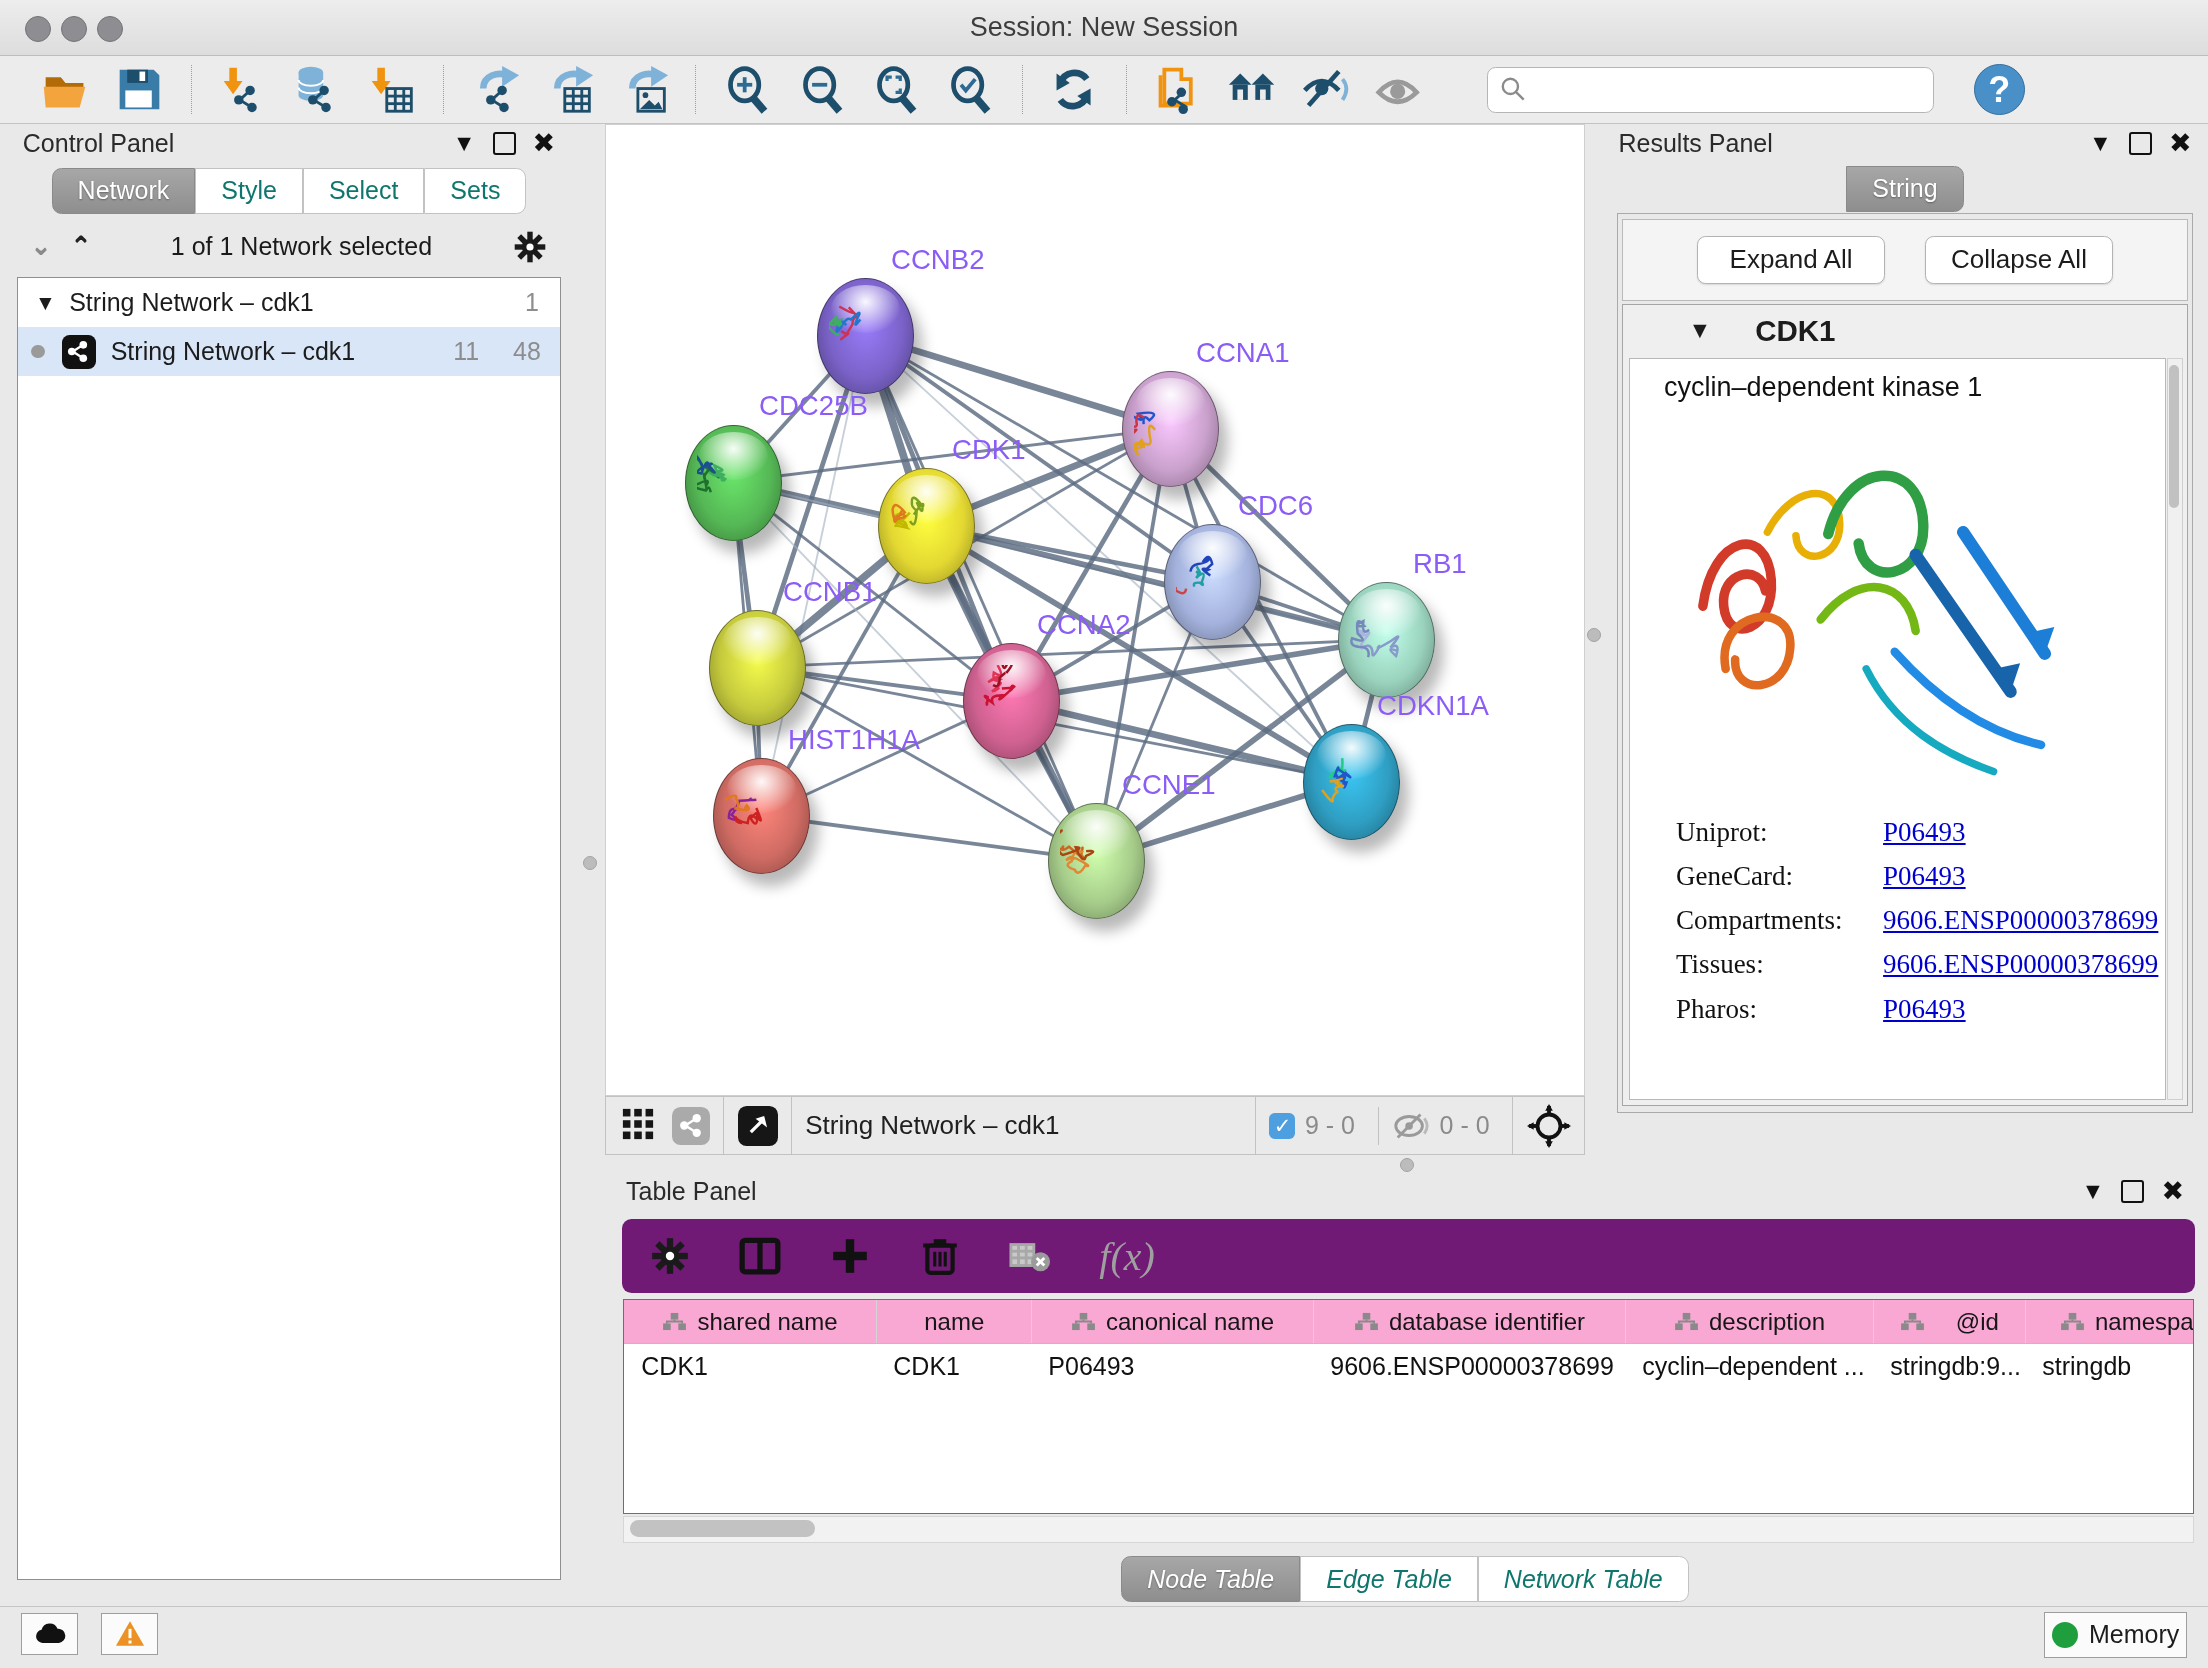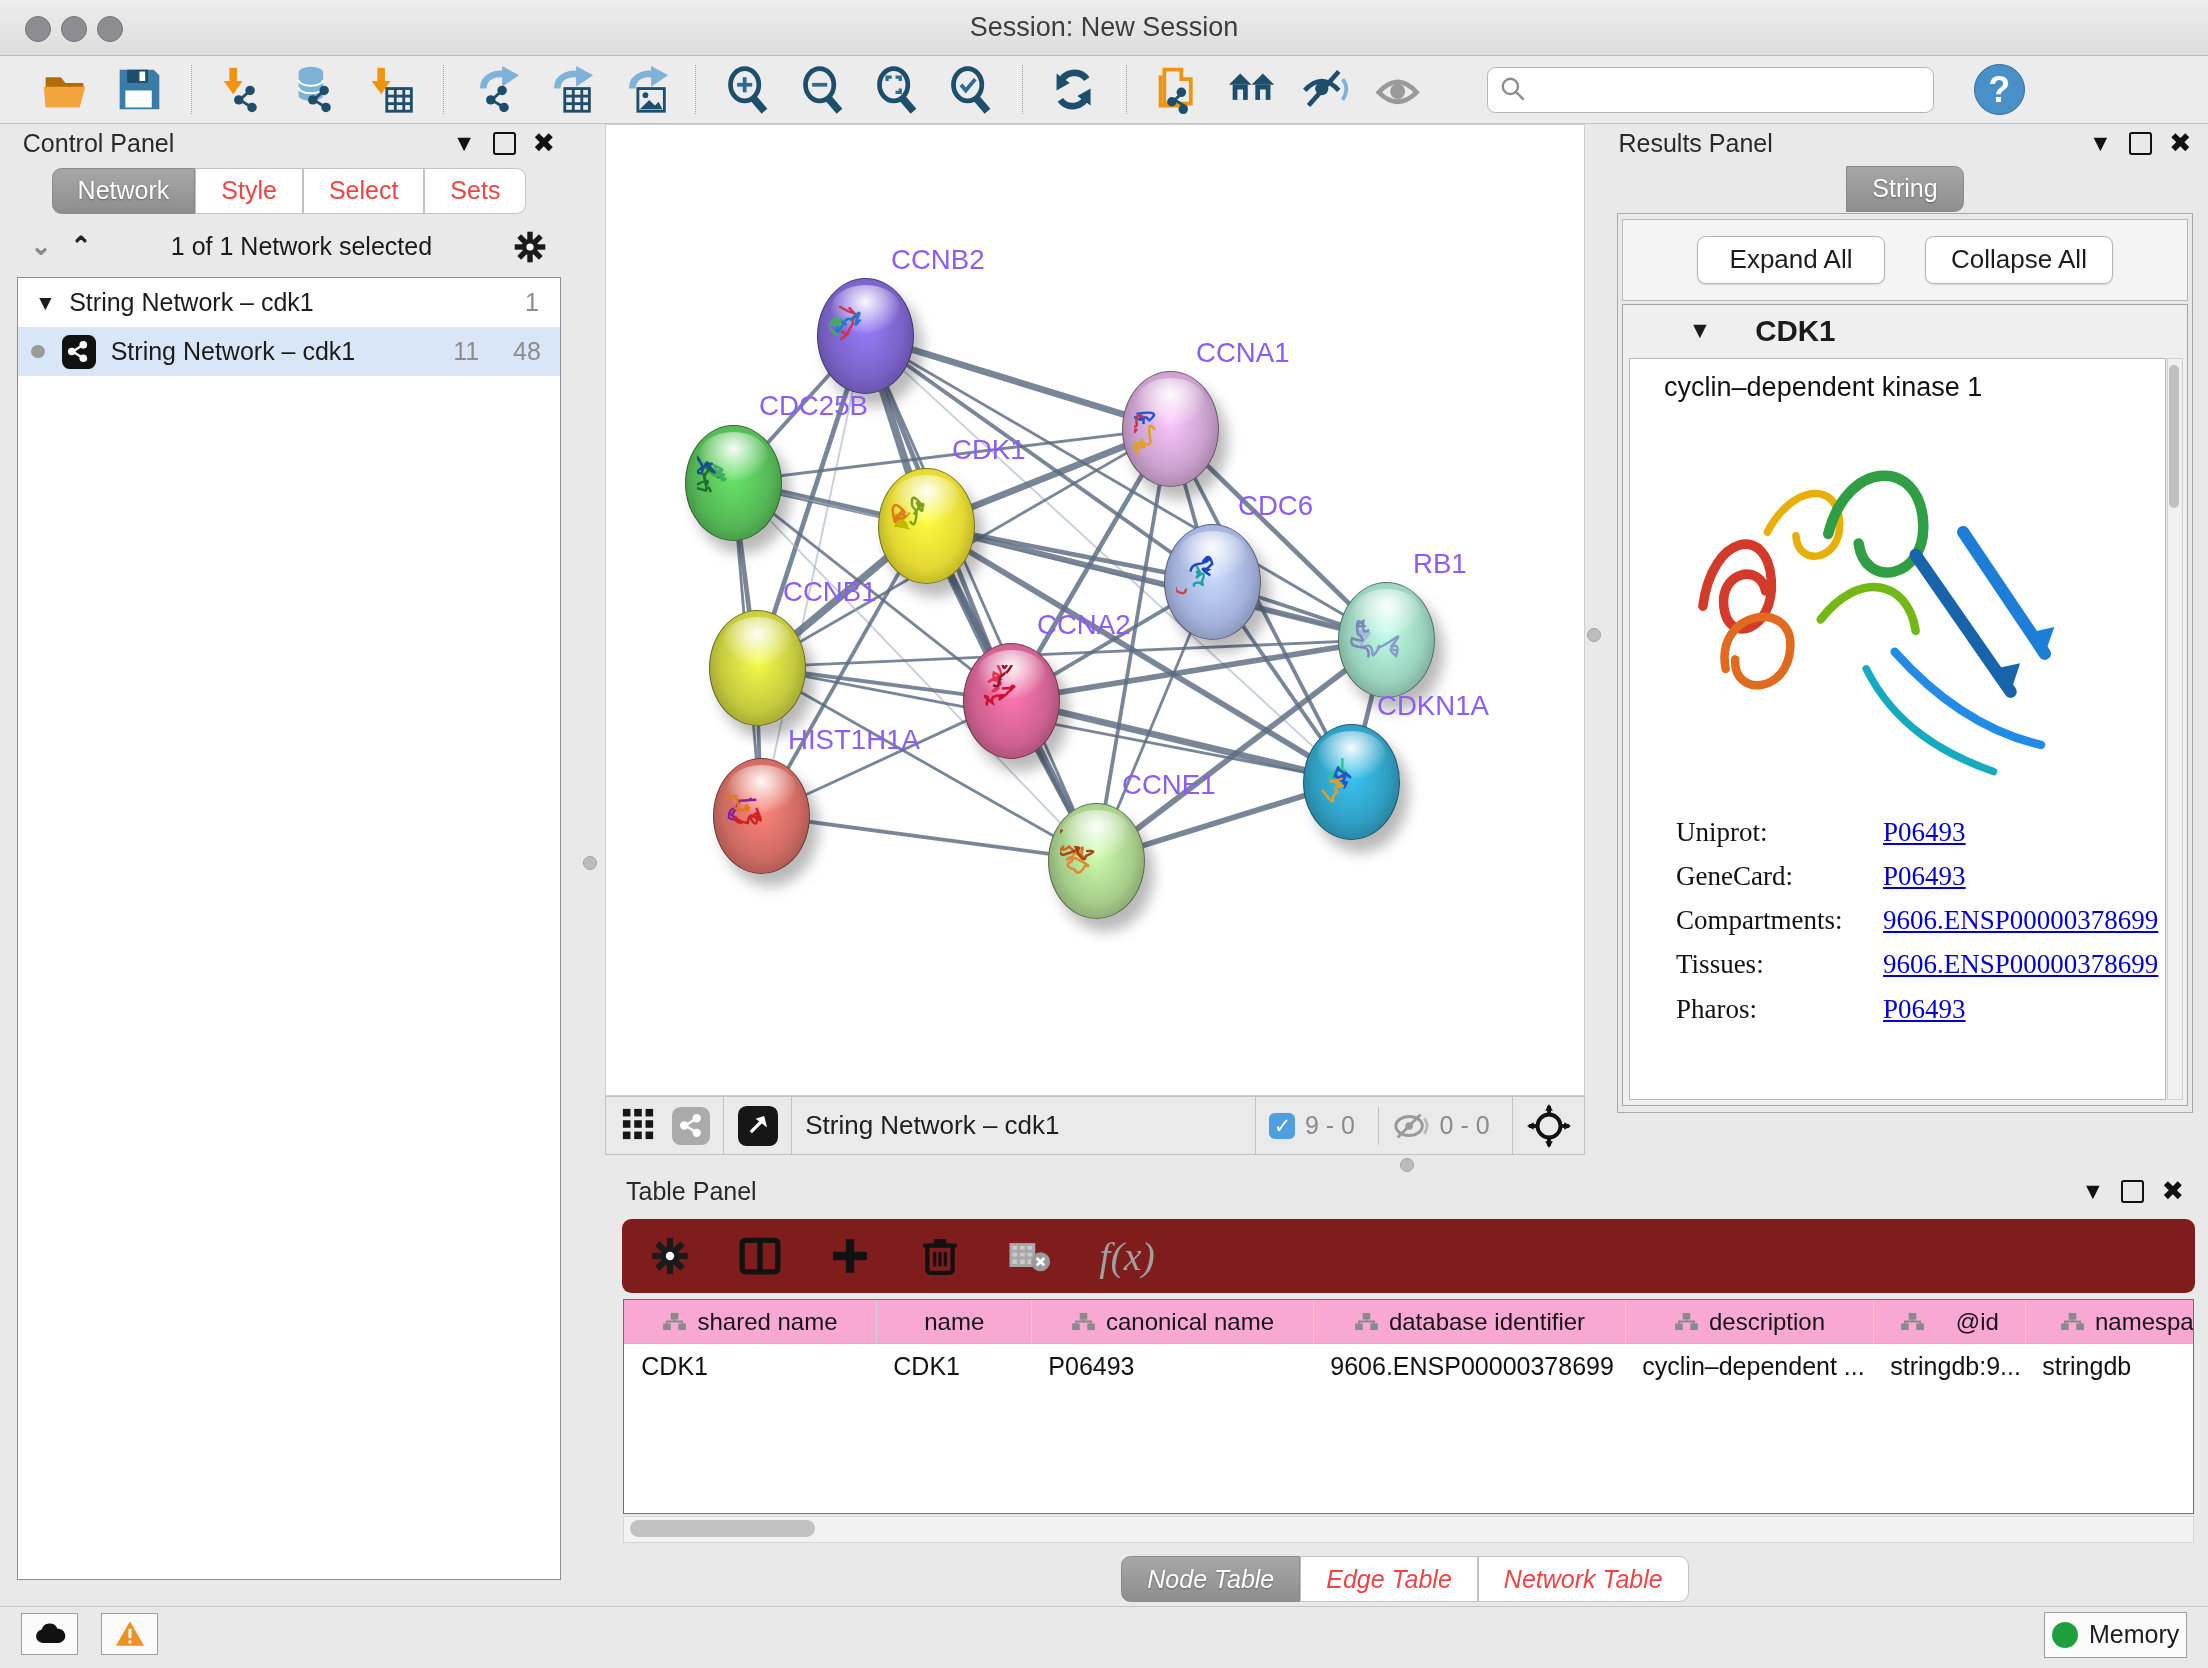--- a/index.html
+++ b/index.html
@@ -28,21 +28,21 @@
   .helpbtn{width:49px;height:49px;border-radius:50%;background:#4a90c8;color:#fff;font-weight:bold;
     font-size:36px;display:flex;align-items:center;justify-content:center;margin-left:40px;border:1px solid #2f6d9e;}
   
   .panel-title{font-size:25px;color:#2a2a2a;}
   .panel-hdr{display:flex;align-items:center;}
   .hdr-icons{margin-left:auto;display:flex;align-items:center;gap:17px;}
   .hi{font-size:23px;color:#111;line-height:1;}
   .hi-box{width:19px;height:19px;border:2.9px solid #111;border-radius:2.9px;}
   .hi-x{font-weight:bold;font-size:27px;}
   .tabbtn{height:44px;padding:0 25px;display:flex;align-items:center;justify-content:center;
-    background:#fff;border:1px solid #c2c2c2;font-size:25px;color:#ef4444;}
+    background:#fff;border:1px solid #c2c2c2;font-size:25px;color:#0f766e;}
   .tabbtn.first{border-radius:9.5px 0 0 9.5px;}
   .tabbtn.last{border-radius:0 9.5px 9.5px 0;}
   .tabbtn.sel{background:linear-gradient(#a7a7a7,#8e8e8e);color:#fff;border-color:#8a8a8a;
     text-shadow:0 1px 1.9px rgba(0,0,0,.35);}
   
   .control-panel{position:absolute;left:9.5px;top:129px;width:559px;height:1457px;}
   .cp-tabs{display:flex;justify-content:center;margin-top:9.5px;}
   .cp-status{display:flex;align-items:center;margin-top:15px;padding:0 21px;}
   .cp-status .txt{flex:1;text-align:center;font-size:25px;color:#1a1a1a;}
   .treebox{position:absolute;left:7.6px;right:7.6px;top:148px;bottom:5.7px;background:#fff;
@@ -88,21 +88,21 @@
     margin:15px 0 3.8px 27px;}
   .xl-row{display:flex;font-family:"Liberation Serif","DejaVu Serif",serif;font-size:27px;
     margin:13.3px 0 0 46px;}
   .xl-row .lbl{width:207px;color:#111;}
   .xl-row a{color:#0000cc;text-decoration:underline;}
   .rp-scroll{position:absolute;right:3.8px;top:53px;bottom:5.7px;width:14.3px;background:#f0f0f0;
     border:1px solid #cfcfcf;}
   .rp-thumb{position:absolute;left:1px;width:10.5px;top:5.7px;height:143px;background:#c1c1c1;border-radius:5.7px;}
   
   .table-panel{position:absolute;left:609px;top:1177px;width:1592px;height:428px;}
-  .tp-toolbar{position:absolute;left:13.3px;right:5.7px;top:42px;height:74px;background:#7f1d1d;
+  .tp-toolbar{position:absolute;left:13.3px;right:5.7px;top:42px;height:74px;background:#701a75;
     border-radius:9.5px;display:flex;align-items:center;padding-left:27px;gap:48px;box-sizing:border-box;}
   .tp-toolbar svg{width:42px;height:42px;}
   .fx{font-family:"Liberation Serif","DejaVu Serif",serif;font-style:italic;font-size:40px;color:#9f9f9f;}
   .tbl{position:absolute;left:14.3px;right:6.7px;top:122px;height:213px;border:1.9px solid #6f6f6f;
     background:#fff;overflow:hidden;}
   .tbl-hdr{display:flex;height:43px;background:#f9a8d4;border-bottom:1px solid #bdbdbd;}
   .tbl-hc{display:flex;align-items:center;justify-content:center;gap:11.4px;border-left:1px solid #d4d4d4;
     font-size:24px;color:#161616;overflow:hidden;white-space:nowrap;flex:none;box-sizing:border-box;}
   .tbl-hc:first-child{border-left:none;}
   .tbl-row{display:flex;height:44px;}

